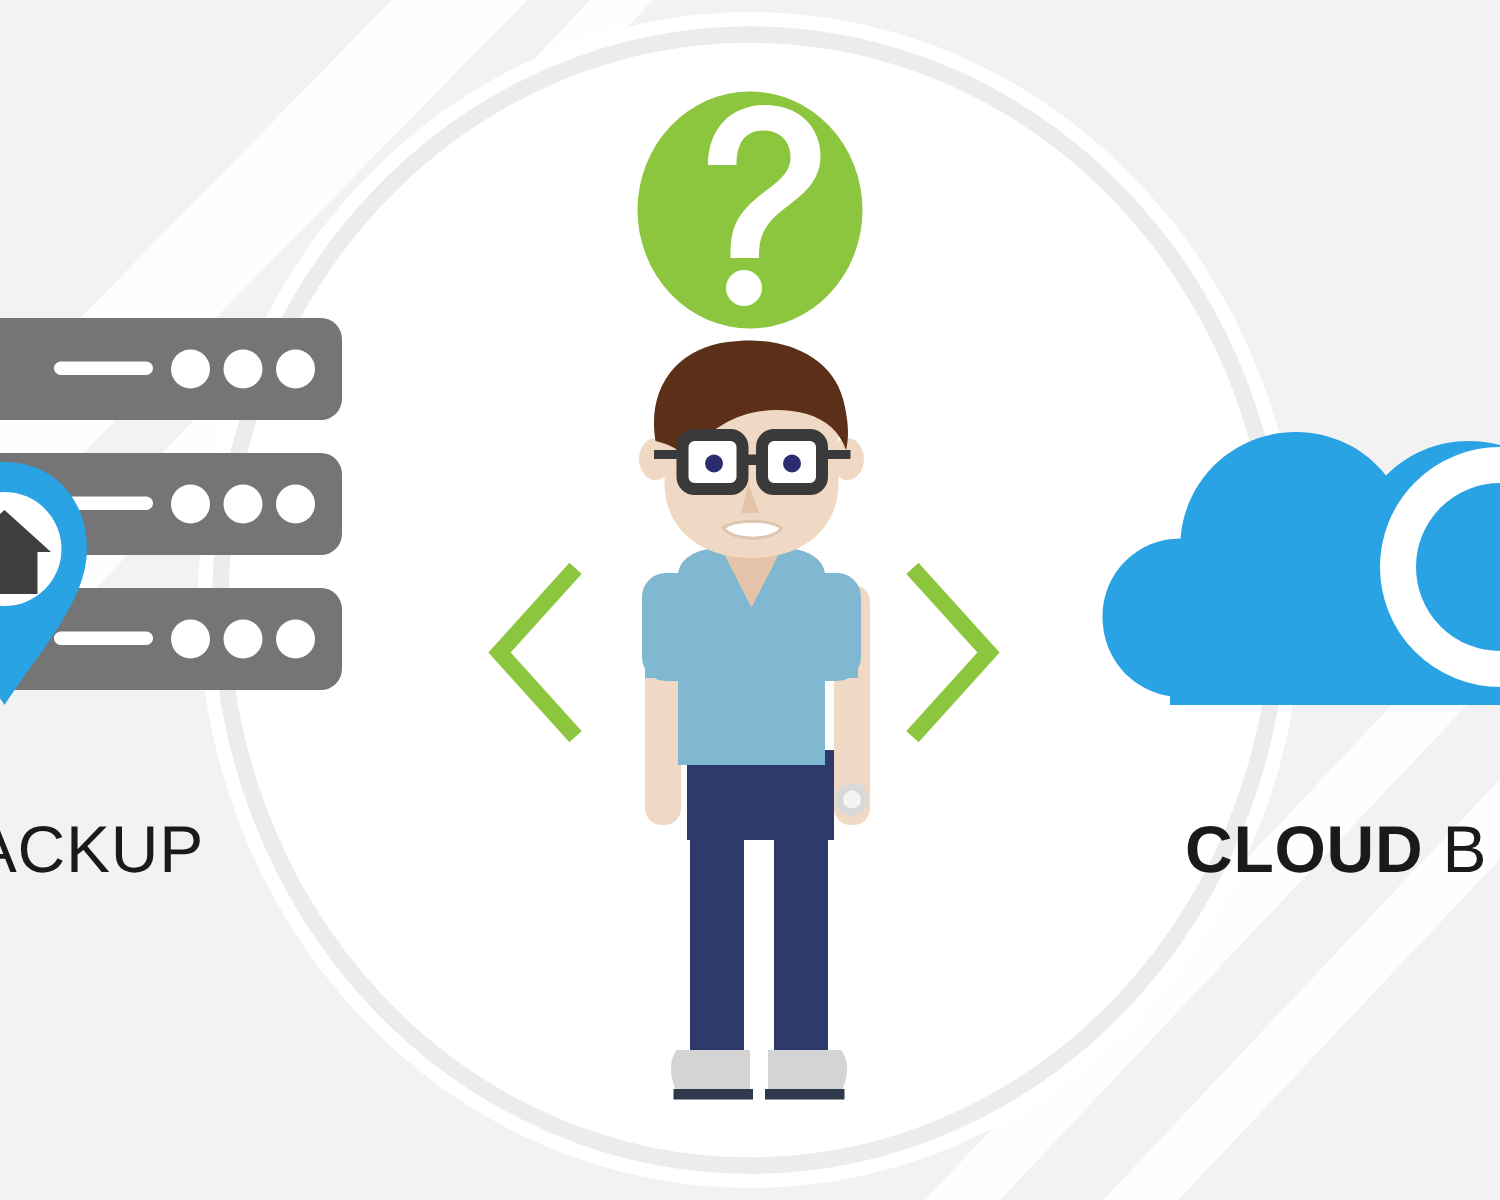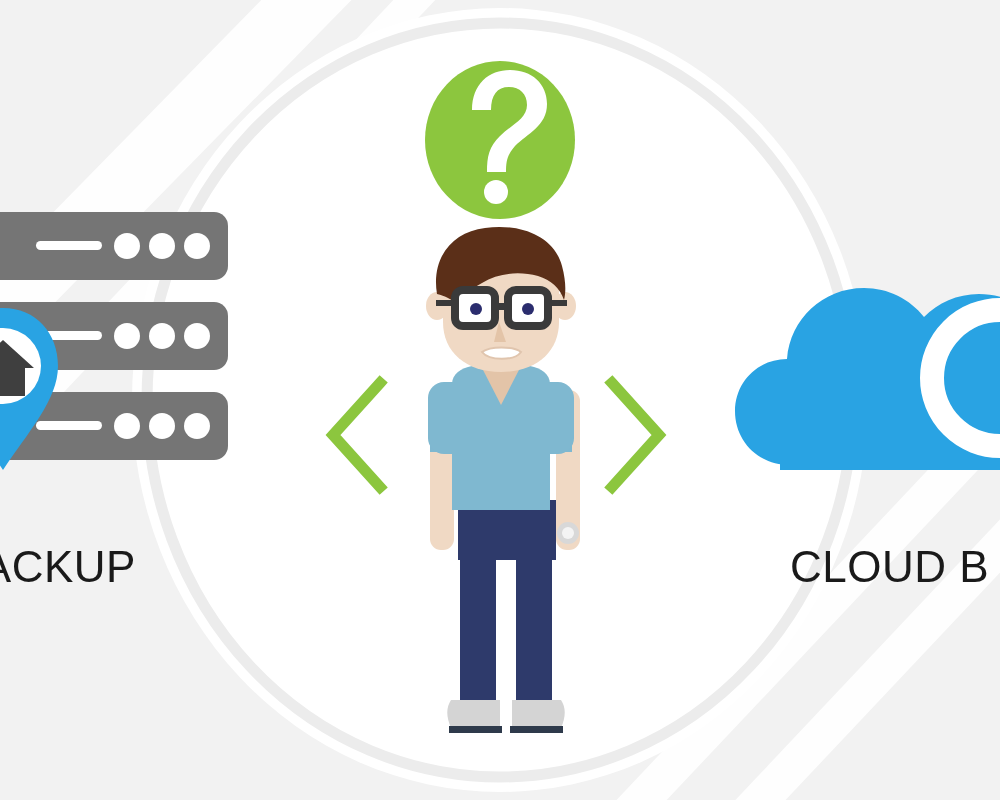--- a/index.html
+++ b/index.html
@@ -45,21 +45,21 @@
     left: -48px;
     top: 545px;
     font-weight: 400;
   }
   #label-right {
     left: 790px;
     top: 545px;
     font-weight: 400;
   }
   #label-right .bold {
-    font-weight: 400;
+    font-weight: 700;
     margin-top: 24px;
   }
   .art { z-index: 4; }
   .art-front { z-index: 5; }
 </style>
 </head>
 <body>
 
 <div id="stage">
 

